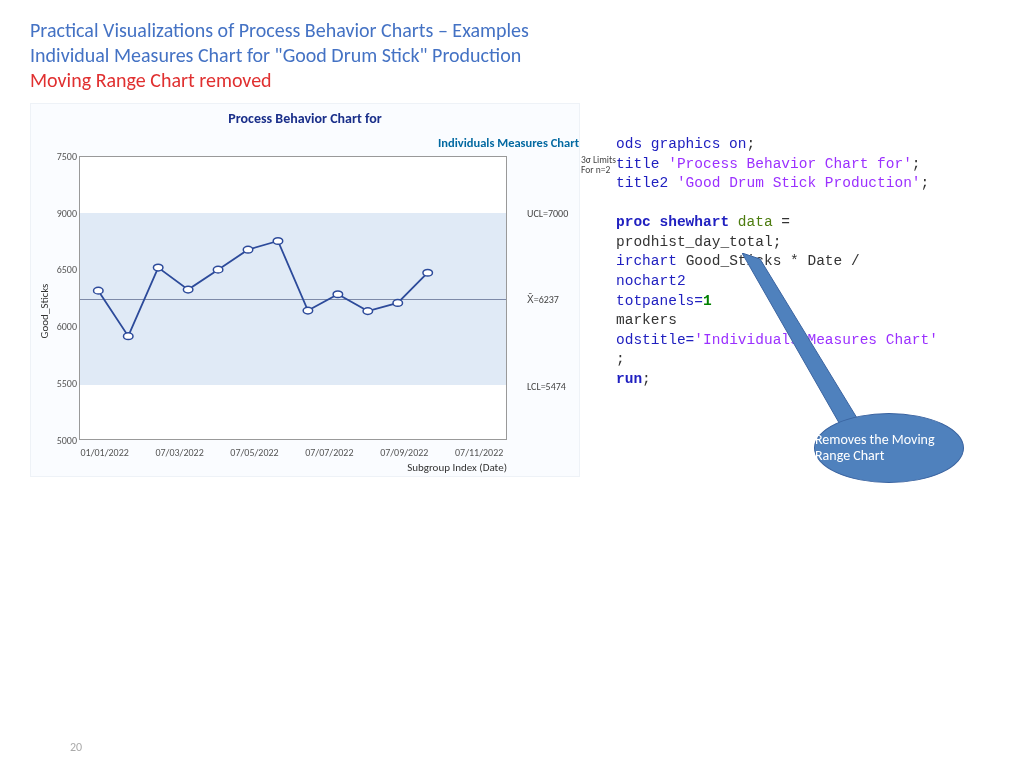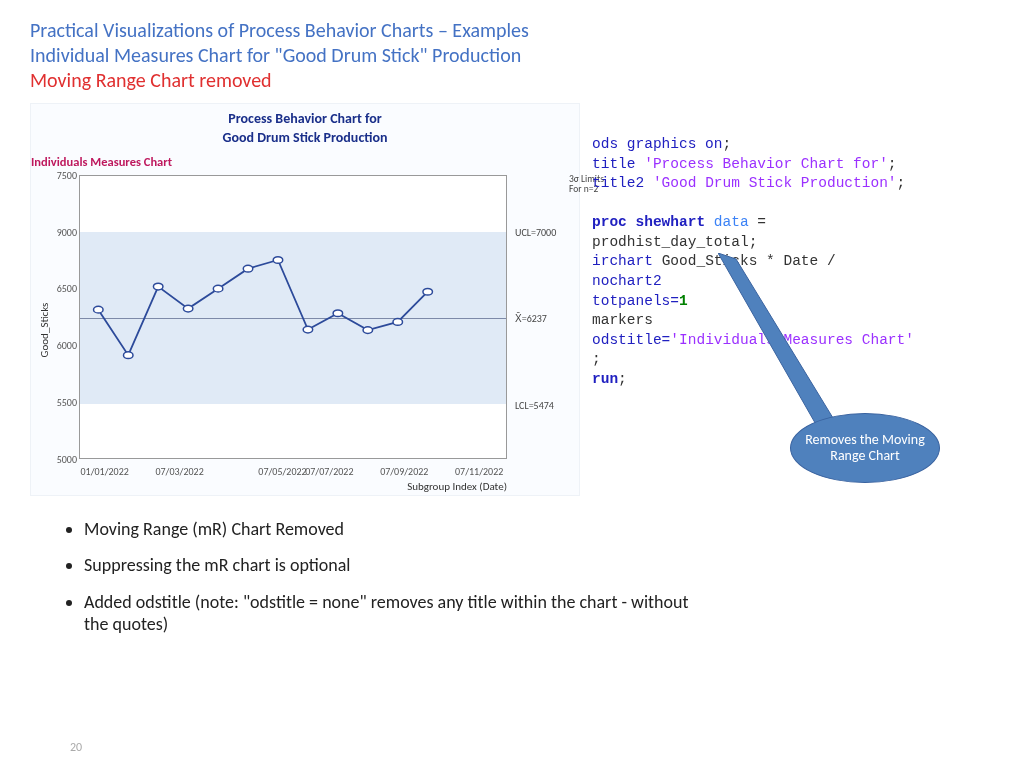--- a/index.html
+++ b/index.html
@@ -8,55 +8,55 @@
     height: 768px;
     font-family: Calibri, Arial, sans-serif;
     background: #fff;
     position: relative;
     overflow: hidden;
   }
   .slide { padding: 18px 30px 10px 30px; position: relative; height: 100%; }
   .heading { font-size: 20px; line-height: 1.25; }
   .heading .line1, .heading .line2 { color: #4472c4; }
   .heading .line3 { color: #e03030; }
-  .content-row { display: flex; margin-top: 10px; }
+  .content-row { display: flex; margin-top: 10px; gap: 24px; }
   .chart-col { width: 550px; background:#fafcff; border:1px solid #eef2f7; }
   .chart-titlebox { text-align: center; padding-top:6px; }
   .chart-title-main { color:#1a2f8a; font-weight:bold; font-size:14px; line-height:1.35; }
-  .chart-subtitle { color:#be185d; font-weight:bold; font-size:12.5px; margin-top:6px; text-align:left;}
+  .chart-subtitle { color:#0369a1; font-weight:bold; font-size:12.5px; margin-top:6px; text-align:right;}
   .chart-frame { position:relative; margin:6px 12px 10px 48px; height:310px; }
   .plot-border { position:absolute; left:0; top:0; right:60px; bottom:26px; border:1px solid #999; background:#fff; }
   .band { position:absolute; left:0; right:0; background:#e0eaf6; }
   .mean-line { position:absolute; left:0; right:0; height:0; border-top:1px solid #7d8aa8; }
   .y-ticks { position:absolute; left:-40px; top:0; bottom:26px; width:38px; font-size:10px; color:#555; }
   .y-ticks span { position:absolute; right:0; transform:translateY(-50%); }
   .x-ticks { position:absolute; left:0; right:60px; bottom:0; height:24px; font-size:10px; color:#555; }
   .x-ticks span { position:absolute; transform:translateX(-50%); top:4px; white-space:nowrap;}
   .x-label { position:absolute; bottom:-8px; left:0; right:60px; text-align:right; font-size:11px; color:#333;}
   .y-label { position:absolute; left:-62px; top:50%; transform:translateY(-50%) rotate(-90deg); font-size:11px; color:#333; white-space:nowrap;}
   .right-labels { position:absolute; right:0; top:0; bottom:26px; width:56px; font-size:10px; color:#444; }
-  .right-labels span { position:absolute; left:4px; transform:translateY(-50%); white-space:nowrap;}
+  .right-labels span { position:absolute; left:16px; transform:translateY(-50%); white-space:nowrap;}
   .sigma-note { position:absolute; right:2px; top:4px; font-size:9.5px; color:#444; line-height:1.1; text-align:left;}
   svg.series { position:absolute; left:0; top:0; right:60px; bottom:26px; width:calc(100% - 60px); height:calc(100% - 26px); }
   .series-line { fill:none; stroke:#2c4a9a; stroke-width:1.8; }
   .series-pt { fill:#fff; stroke:#2c4a9a; stroke-width:1.5; }
 
   .code-col { flex:1; padding:32px 4px 0 12px; font-family:"Courier New",monospace; font-size:14.5px; line-height:1.35; color:#333; position:relative; }
   .tok-kw { color:#2020c0; }
   .tok-kw-bold { color:#2020c0; font-weight:bold; }
   .tok-str { color:#9b30ff; }
-  .tok-data { color:#3b82f6; }
+  .tok-data { color:#4d7c0f; }
   .tok-num-bold { color:#008000; font-weight:bold; }
 
   .callout-ellipse {
     position:absolute; width:150px; height:70px; border-radius:50%;
     background:#4f81bd; border:1px solid #3a63a0;
     display:flex; align-items:center; justify-content:center;
     color:#fff; font-family:Calibri,Arial,sans-serif; font-size:14px;
-    text-align:center; line-height:1.15;
+    line-height:1.15;
     left:210px; top:310px;
   }
   .callout-pointer {
     position:absolute; left:138px; top:150px; width:130px; height:180px; pointer-events:none;
   }
   .callout-pointer polygon { fill:#4f81bd; stroke:#3a63a0; stroke-width:1; }
 
   .bullets { margin:22px 0 0 54px; width:620px; font-size:18px; color:#222; }
   .bullets li { margin-bottom:14px; line-height:1.25; }
   .pagenum { position:absolute; left:70px; bottom:14px; font-size:12px; color:#aaa; }
@@ -70,21 +70,20 @@
     <div class="line1">Practical Visualizations of Process Behavior Charts – Examples</div>
     <div class="line2">Individual Measures Chart for "Good Drum Stick" Production</div>
     <div class="line3">Moving Range Chart removed</div>
   </div>
 
   <div class="content-row">
 
     <div class="chart-col">
       <div class="chart-titlebox">
         <div class="chart-title-main">Process Behavior Chart for</div>
-        <div class="chart-title-main">Good Drum Stick Production</div>
       </div>
       <div class="chart-subtitle">Individuals Measures Chart</div>
 
       <div class="chart-frame">
         <div class="y-label">Good_Sticks</div>
 
         <div class="plot-border">
           <div class="band" id="control-band" style="top: 20%; height: 61.04%;"></div>
           <div class="mean-line" id="mean-line" style="top: 50.52%;"></div>
           <svg class="series" id="series-svg" preserveAspectRatio="none" viewBox="0 0 100 100">
@@ -119,21 +118,21 @@
             <span>For n=2</span>
           </div>
           <span id="ucl-lbl" style="top: 20%;">UCL=7000</span>
           <span id="mean-lbl" style="top: 50.52%;">X̄=6237</span>
           <span id="lcl-lbl" style="top: 81.04%;">LCL=5474</span>
         </div>
 
         <div class="x-ticks" id="x-ticks">
             <span style="left: 6%;">01/01/2022</span>
             <span style="left: 23.5%;">07/03/2022</span>
-            <span style="left: 41%; margin-left: 28px;">07/05/2022</span>
+            <span style="left: 41%;">07/05/2022</span>
             <span style="left: 58.5%;">07/07/2022</span>
             <span style="left: 76%;">07/09/2022</span>
             <span style="left: 93.5%;">07/11/2022</span>
           </div>
         <div class="x-label">Subgroup Index (Date)</div>
       </div>
     </div>
 
     <div class="code-col">
 <span class="tok-kw">ods graphics on</span><span>;</span><br>
@@ -153,20 +152,15 @@
       <svg class="callout-pointer">
         <polygon points="0,0 18,6 115,165 100,175"></polygon>
       </svg>
       <div class="callout-ellipse">
         <span>Removes the Moving Range Chart</span>
       </div>
     </div>
 
   </div>
 
-  <ul class="bullets">
-    <li>Moving Range (mR) Chart Removed</li>
-    <li>Suppressing the mR chart is optional</li>
-    <li>Added odstitle (note: "odstitle = none" removes any title within the chart - without the quotes)</li>
-  </ul>
 
   <div class="pagenum">20</div>
 </div>
 
 </body></html>

